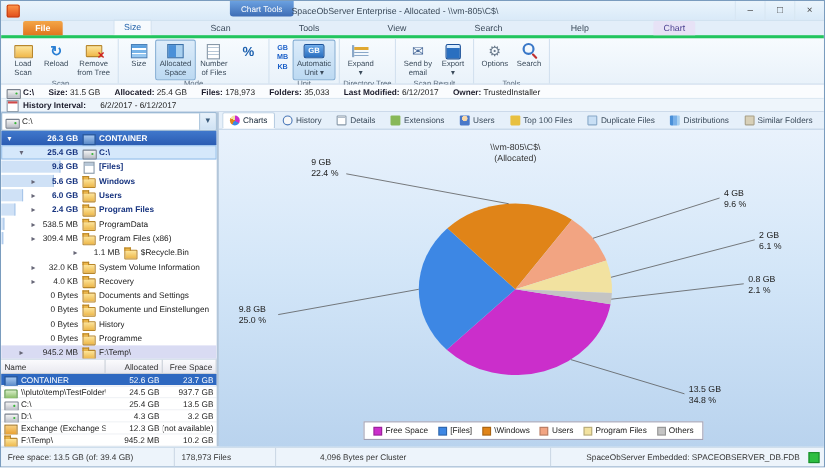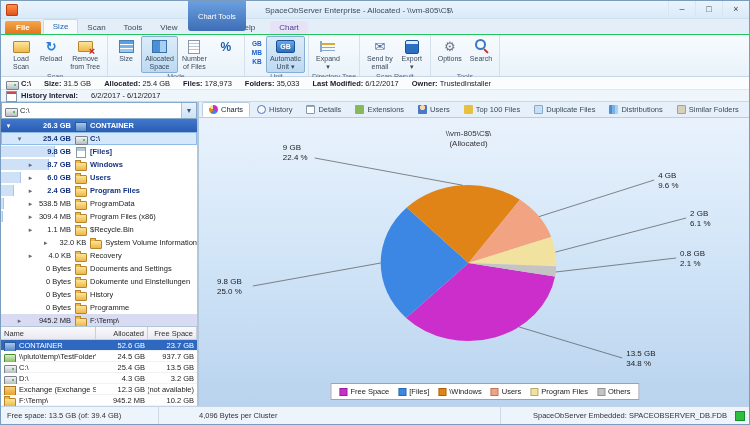--- a/index.html
+++ b/index.html
@@ -3,27 +3,27 @@
 <meta charset="utf-8">
 <style>
   * { box-sizing: border-box; margin: 0; padding: 0; }
   html,body { width:750px; height:425px; }
   body { font-family:"Liberation Sans", sans-serif; font-size:8px; color:#222; background:#fff; }
   .window { width:750px; height:425px; border:1px solid #7a9cbe; display:flex; flex-direction:column; overflow:hidden; background:#eef5fb; }
 
   
   .titlebar { height:18px; flex:none; display:flex; align-items:center; background:linear-gradient(#eaf4fc,#d9eaf8); border-bottom:1px solid #cfe0ef; position:relative; }
   .app-ico { width:12px; height:12px; margin:0 6px 0 5px; border-radius:2px; background:linear-gradient(#ff9a4a,#e04a1a); box-shadow:inset 0 0 0 1px #c23c12; flex:none; }
-  .ctx-tab { position:absolute; left:187px; top:0; height:30px; padding:0 10px; display:flex; align-items:center; color:#fff; font-size:7.5px; background:linear-gradient(#6aa0e0,#3e6db5); border-radius:0 0 3px 3px; }
+  .ctx-tab { position:absolute; left:208px; top:0; height:14px; padding:0 10px; display:flex; align-items:center; color:#fff; font-size:7.5px; background:linear-gradient(#6aa0e0,#3e6db5); border-radius:0 0 3px 3px; }
   .tb-title { position:absolute; left:264px; top:0; height:18px; display:flex; align-items:center; color:#3a4a5a; font-size:8px; white-space:nowrap; }
   .winbtns { margin-left:auto; display:flex; height:18px; }
   .winbtn { width:27px; height:17px; display:flex; align-items:center; justify-content:center; color:#444; font-size:9px; border-left:1px solid #d8e6f2; }
 
   
-  .tabrow { height:16px; flex:none; display:flex; align-items:flex-end; background:#e3eef9; border-bottom:1px solid #22c55e; padding-left:4px; }
+  .tabrow { height:16px; flex:none; display:flex; align-items:flex-end; background:#e3eef9; border-bottom:3px solid #22c55e; padding-left:20px;gap:44px; }
   .tab { padding:2px 9px; font-size:8px; color:#3a4a5a; }
   .tab.file { background:linear-gradient(#f4a648,#e0761e); color:#fff; font-weight:bold; border-radius:2px 2px 0 0; margin-right:2px; padding:2px 11px; }
   .tab.active { background:#f6fafd; border:1px solid #c8d9ea; border-bottom:1px solid #f6fafd; border-radius:2px 2px 0 0; color:#1e5fa8; }
   .tab.contextual { background:#e7e2f6; color:#4a3f90; border-radius:2px 2px 0 0; margin-left:6px; }
 
   
   .ribbon { height:42px; flex:none; display:flex; background:linear-gradient(#f7fbfe,#e9f2fa); border-bottom:1px solid #c5d6e8; padding:0 2px; }
   .rgroup { display:flex; flex-direction:column; border-right:1px solid #d3e1ef; padding:1px 3px 0; }
   .rbuttons { display:flex; align-items:flex-start; flex:1; }
   .rbtn { min-width:30px; padding:1px 3px; display:flex; flex-direction:column; align-items:center; border-radius:2px; border:1px solid transparent; }
@@ -303,21 +303,21 @@
           <div class="trow emph" style="padding-left: 25px;">
             <div class="tbar" style="width: 54px;"></div>
             <span class="texp"></span>
             <span class="tsize" style="width: 40px;">9.8 GB</span>
             <span class="fico f-files"></span>
             <span class="tname">[Files]</span>
           </div>
           <div class="trow emph" style="padding-left: 25px;">
             <div class="tbar" style="width: 48px;"></div>
             <span class="texp">▸</span>
-            <span class="tsize" style="width: 40px;">8.7 GB</span>
+            <span class="tsize" style="width: 40px;">5.6 GB</span>
             <span class="fico f-folder"></span>
             <span class="tname">Windows</span>
           </div>
           <div class="trow emph" style="padding-left: 25px;">
             <div class="tbar" style="width: 20px;"></div>
             <span class="texp">▸</span>
             <span class="tsize" style="width: 40px;">6.0 GB</span>
             <span class="fico f-folder"></span>
             <span class="tname">Users</span>
           </div>
@@ -335,27 +335,27 @@
             <span class="fico f-folder"></span>
             <span class="tname">ProgramData</span>
           </div>
           <div class="trow" style="padding-left: 25px;">
             <div class="tbar" style="width: 2px;"></div>
             <span class="texp">▸</span>
             <span class="tsize" style="width: 40px;">309.4 MB</span>
             <span class="fico f-folder"></span>
             <span class="tname">Program Files (x86)</span>
           </div>
-          <div class="trow" style="padding-left: 25px;">
+          <div class="trow" style="padding-left: 25px; margin-left: 38px;">
             <span class="texp">▸</span>
             <span class="tsize" style="width: 40px;">1.1 MB</span>
             <span class="fico f-folder"></span>
             <span class="tname">$Recycle.Bin</span>
           </div>
-          <div class="trow" style="padding-left: 25px; justify-content: flex-end;">
+          <div class="trow" style="padding-left: 25px;">
             <span class="texp">▸</span>
             <span class="tsize" style="width: 40px;">32.0 KB</span>
             <span class="fico f-folder"></span>
             <span class="tname">System Volume Information</span>
           </div>
           <div class="trow" style="padding-left: 25px;">
             <span class="texp">▸</span>
             <span class="tsize" style="width: 40px;">4.0 KB</span>
             <span class="fico f-folder"></span>
             <span class="tname">Recovery</span>
@@ -535,18 +535,19 @@
               <span class="lg-sw" style="background: rgb(196, 196, 196);"></span>
               <span>Others</span>
             </span>
           </div>
       </div>
     </div>
   </div>
 
   <div class="statusbar">
     <div class="seg s1">Free space: 13.5 GB (of: 39.4 GB)</div>
+    <div class="seg s2">178,973 Files</div>
     <div class="seg s3">4,096 Bytes per Cluster</div>
     <div class="seg s4">SpaceObServer Embedded: SPACEOBSERVER_DB.FDB</div>
     <div class="led"></div>
   </div>
 
 </div>
 
 </body></html>

